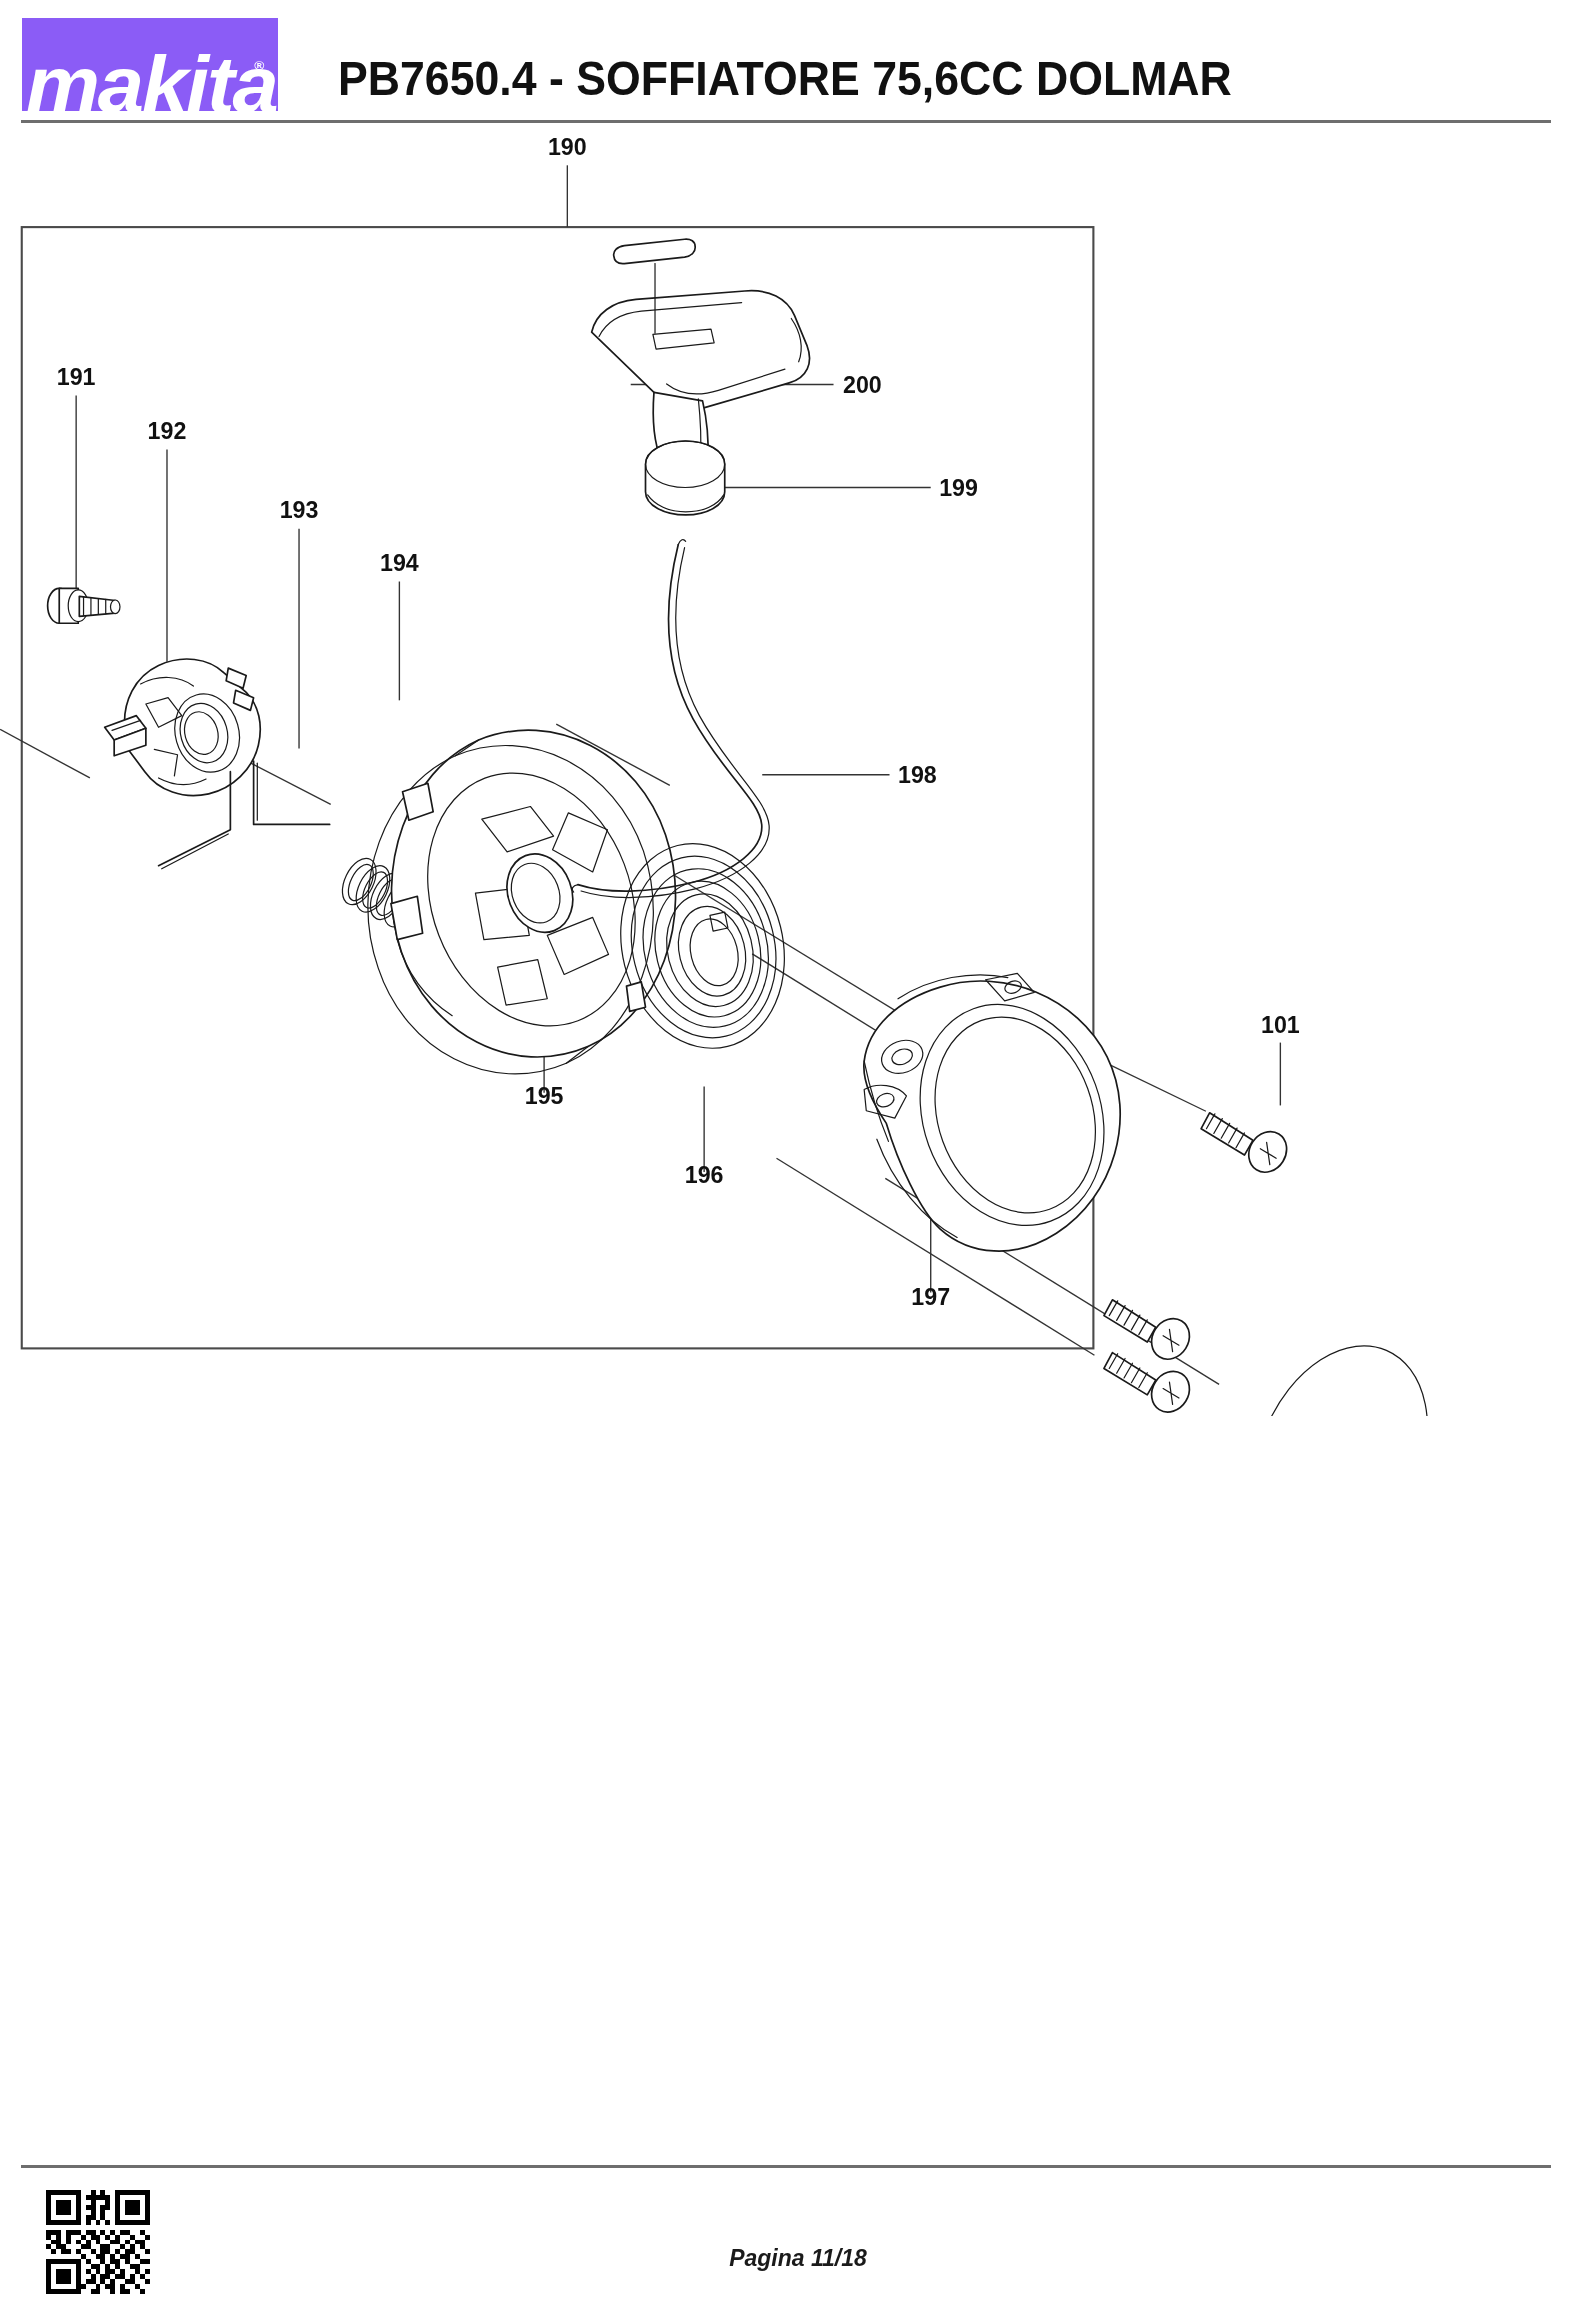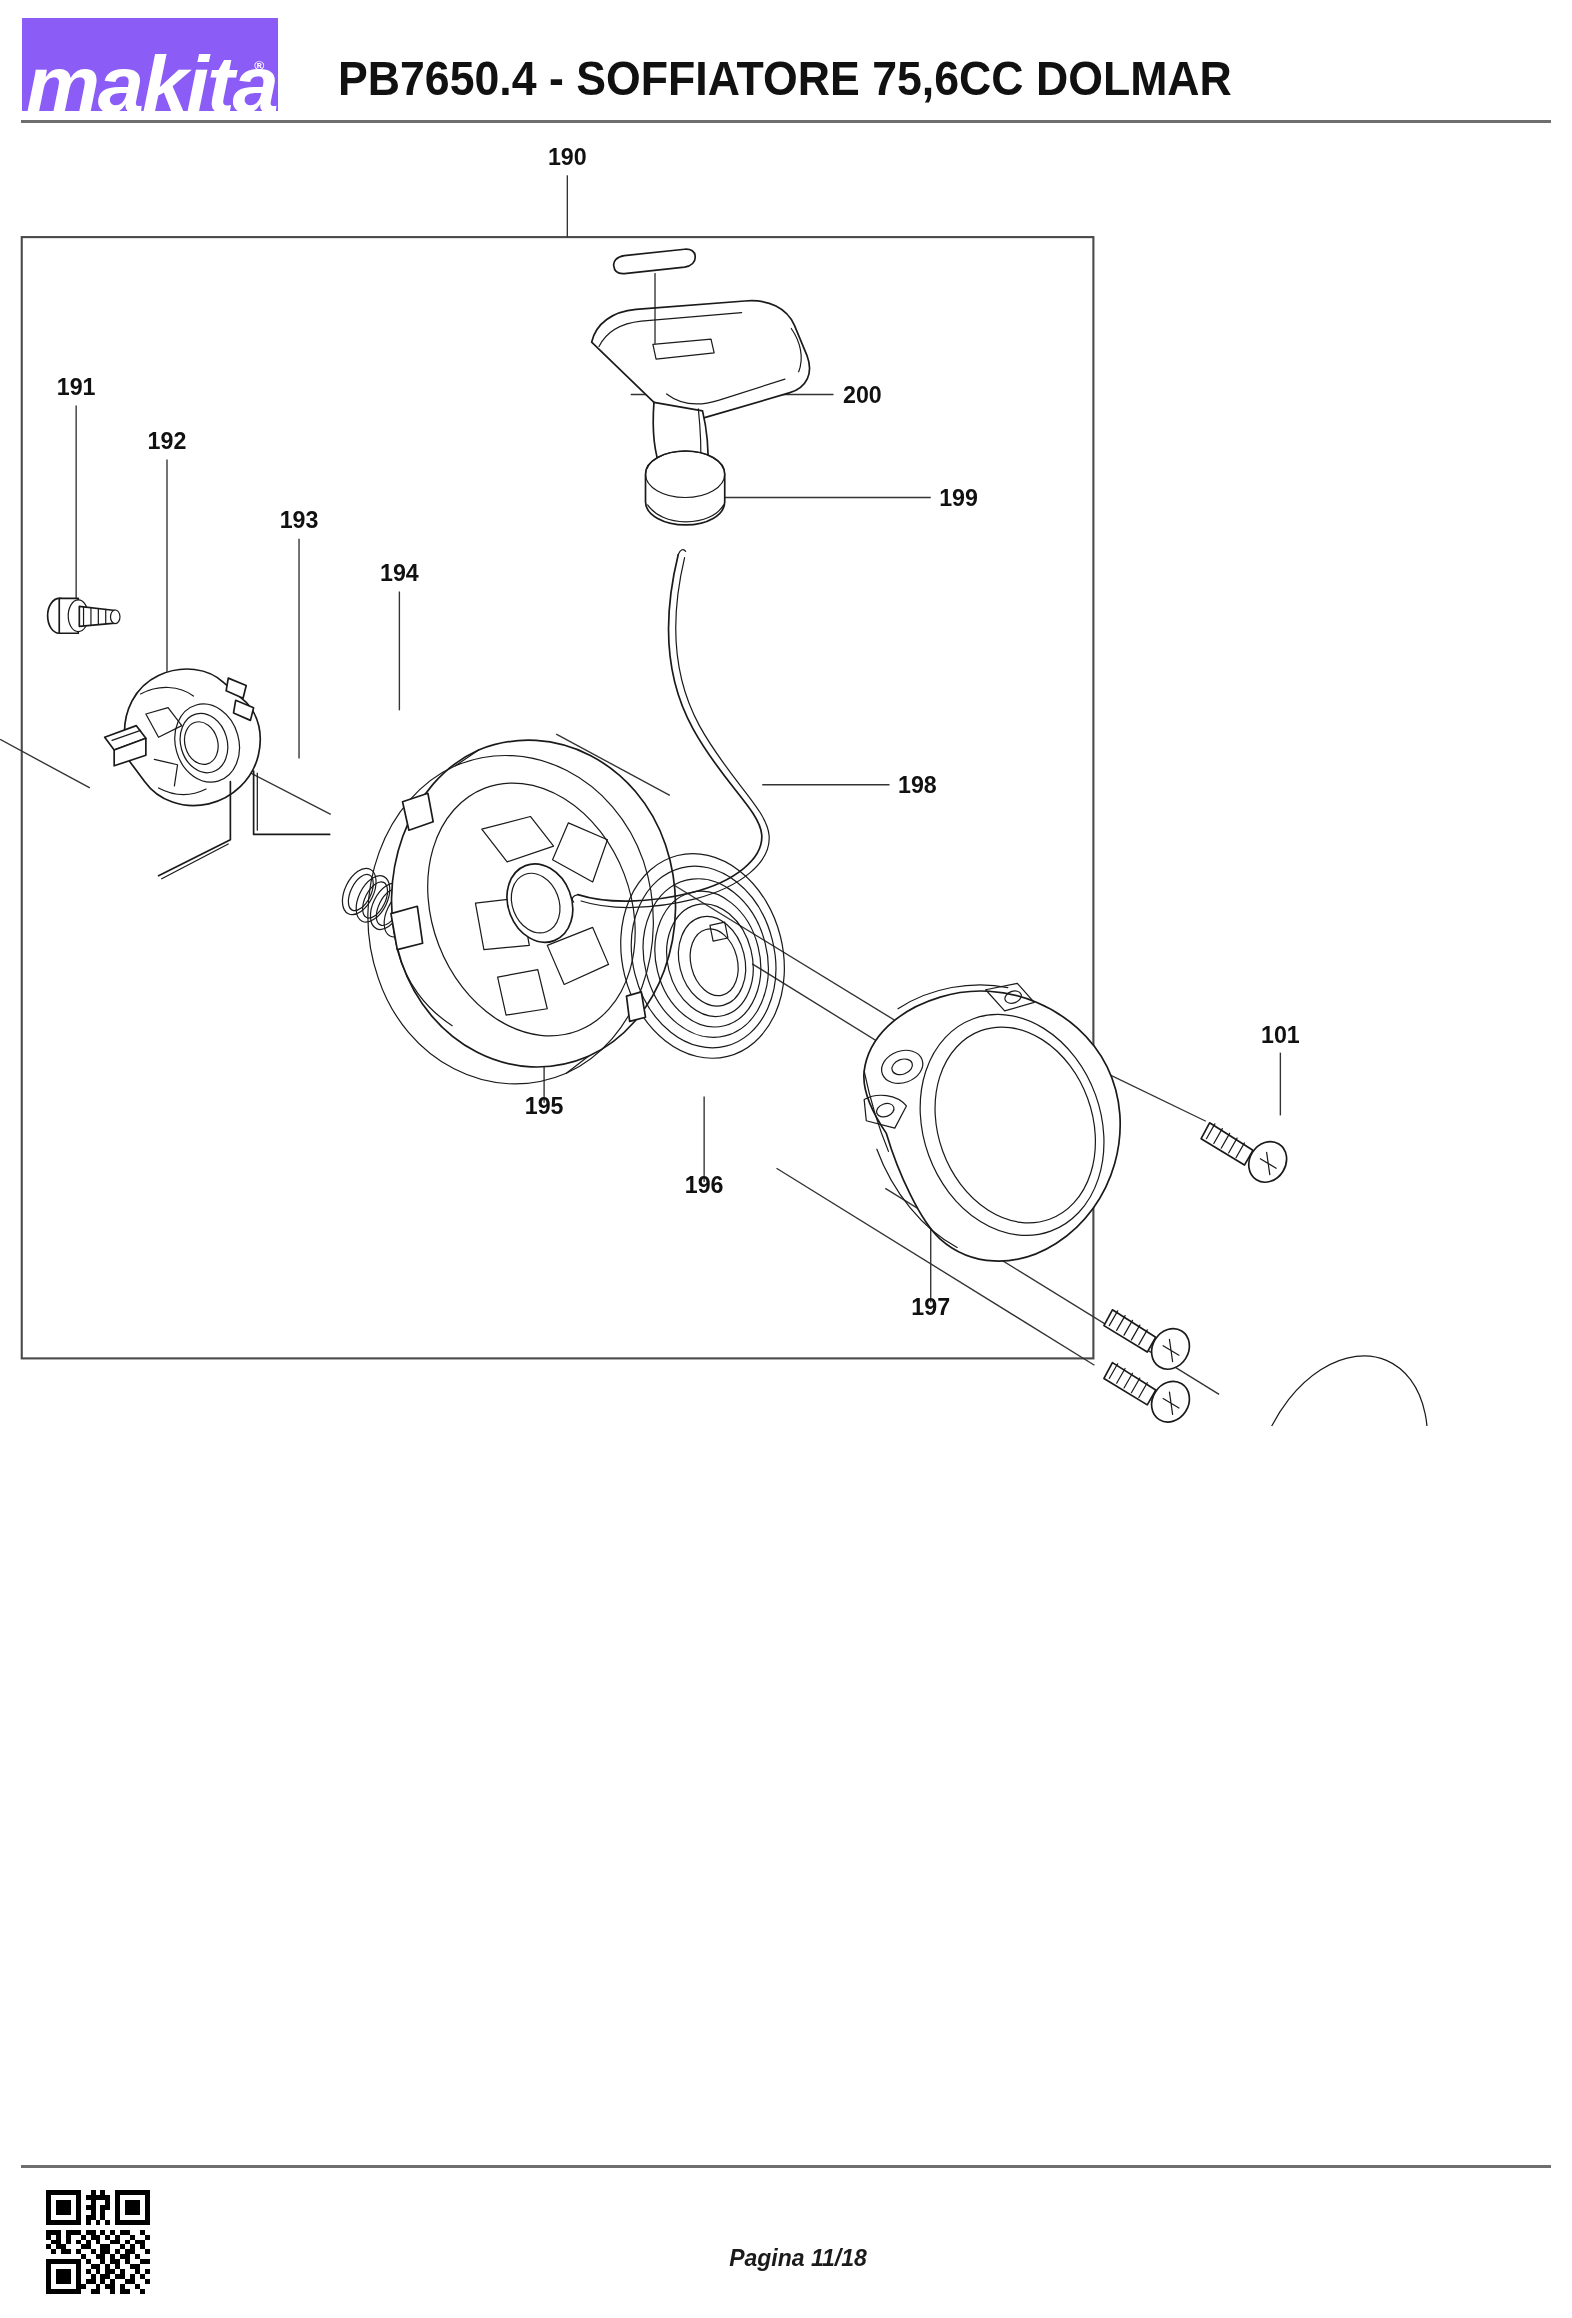--- a/index.html
+++ b/index.html
@@ -73,21 +73,21 @@
     top: 120px;
     width: 1530px;
     height: 2.6px;
     background: #6e6e6e;
   }
 
   
   .diagram-wrap {
     position: absolute;
     left: 0;
-    top: 132px;
+    top: 122px;
     width: 1572px;
     height: 1294px;
   }
   .diagram-svg { display: block; }
 
   
   .footer-rule {
     position: absolute;
     left: 21px;
     top: 2165px;

